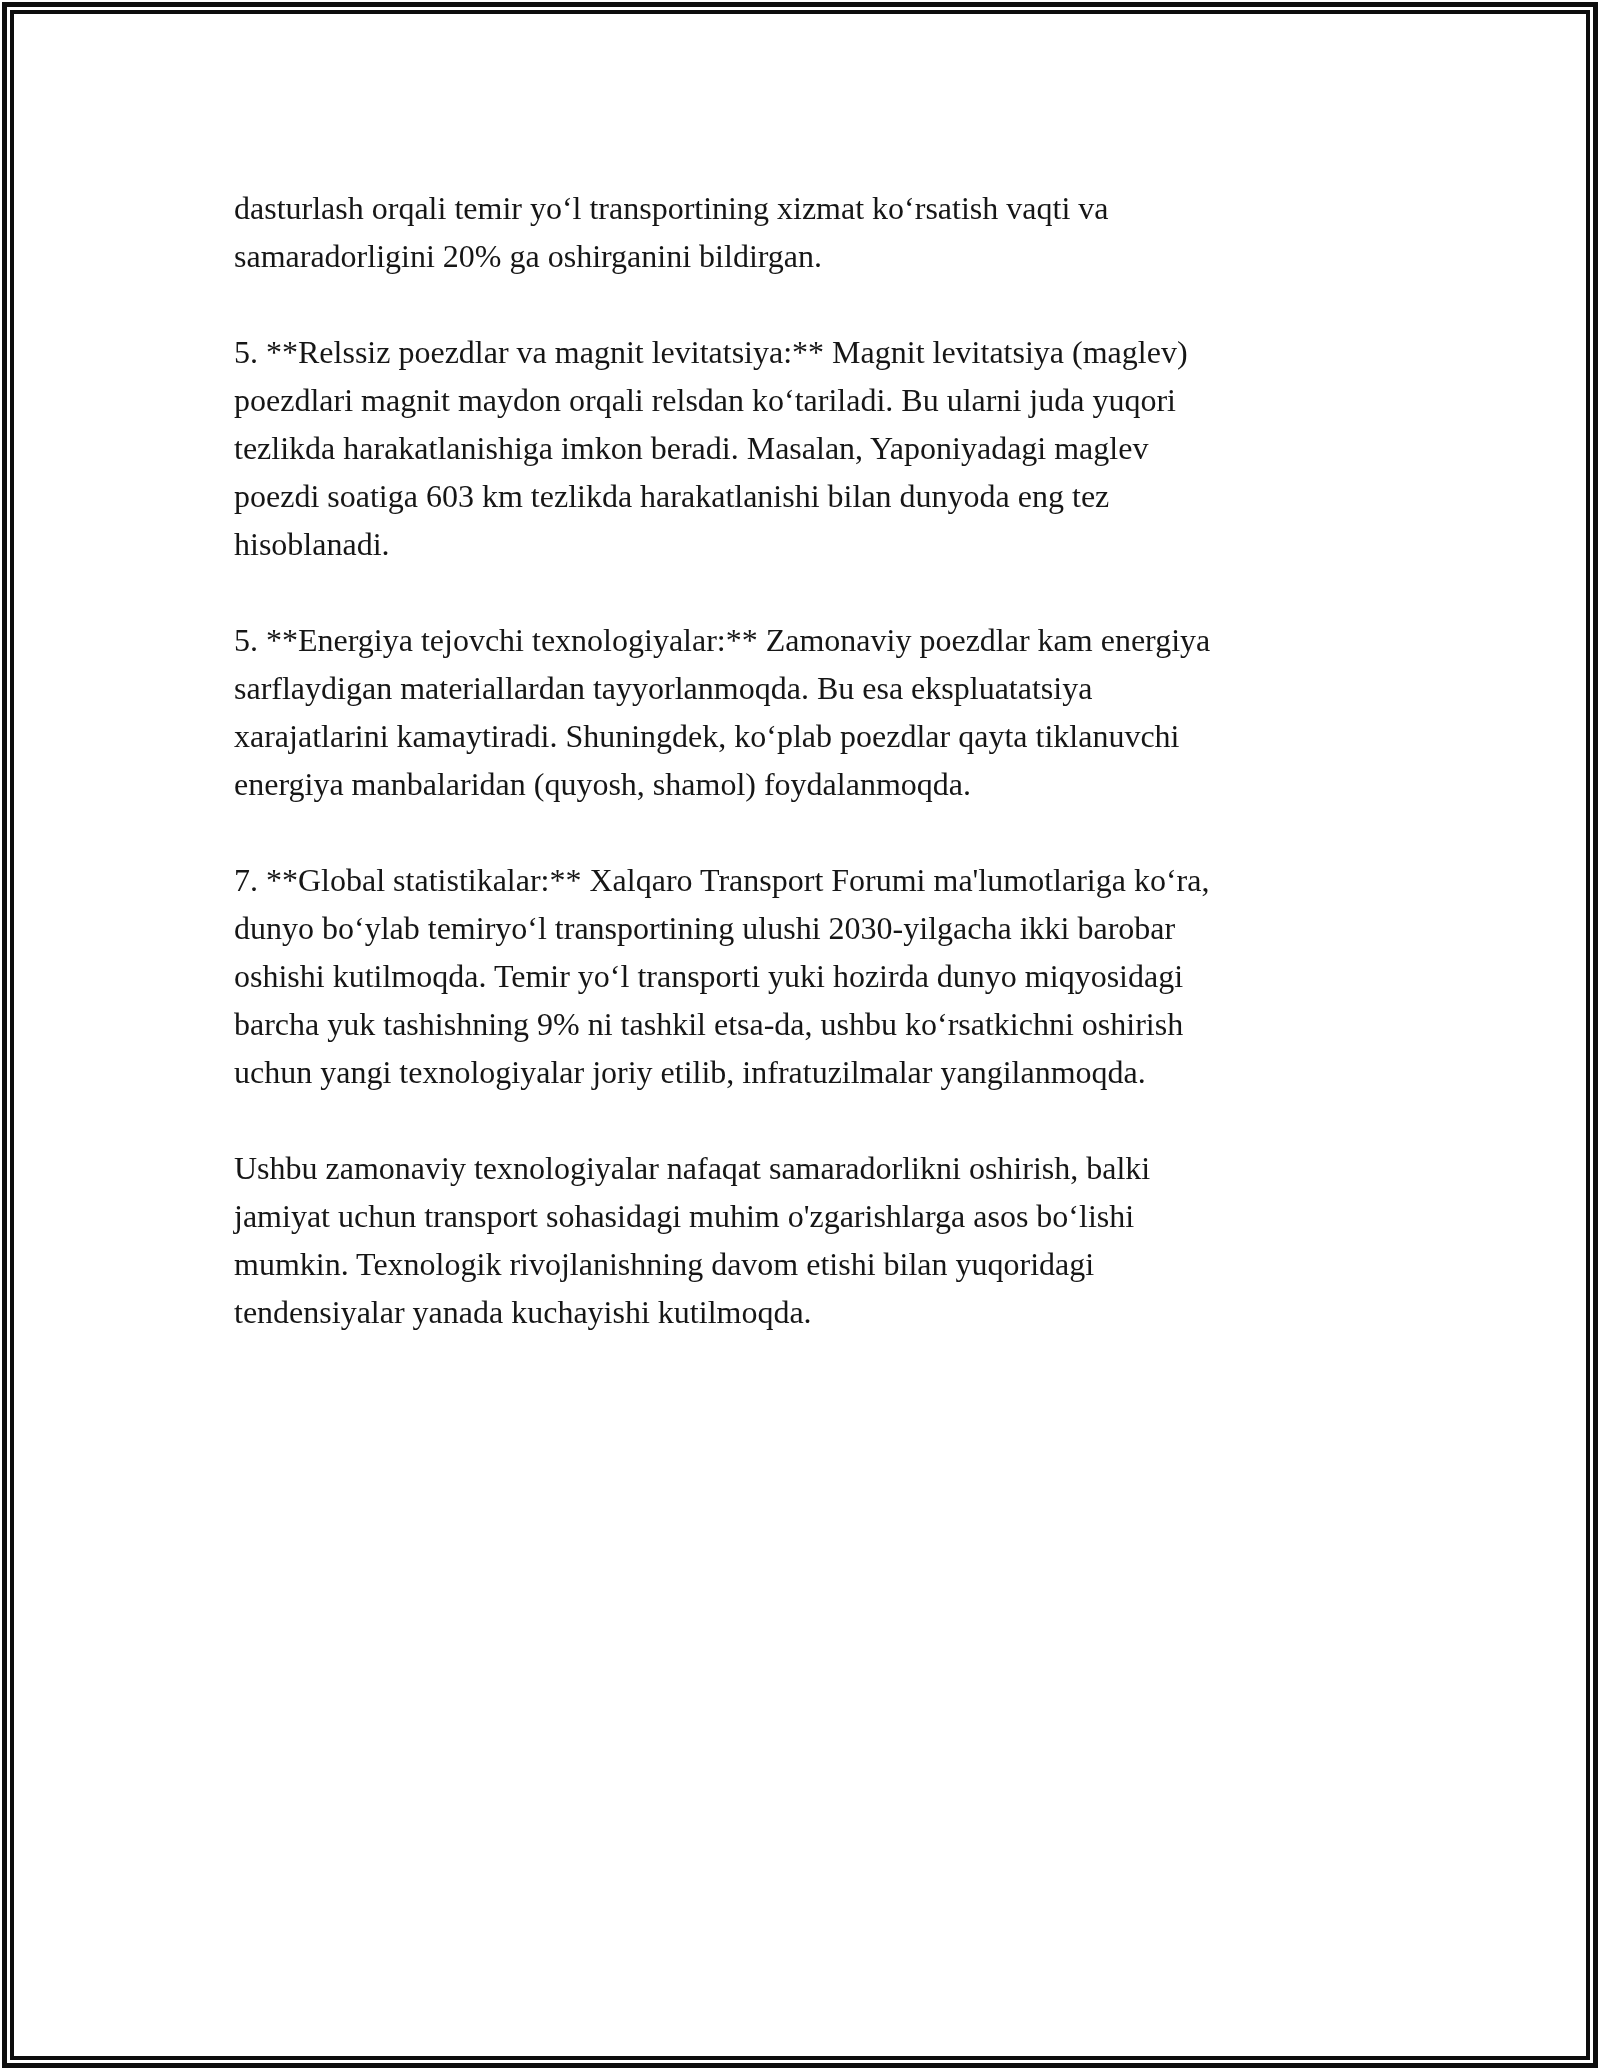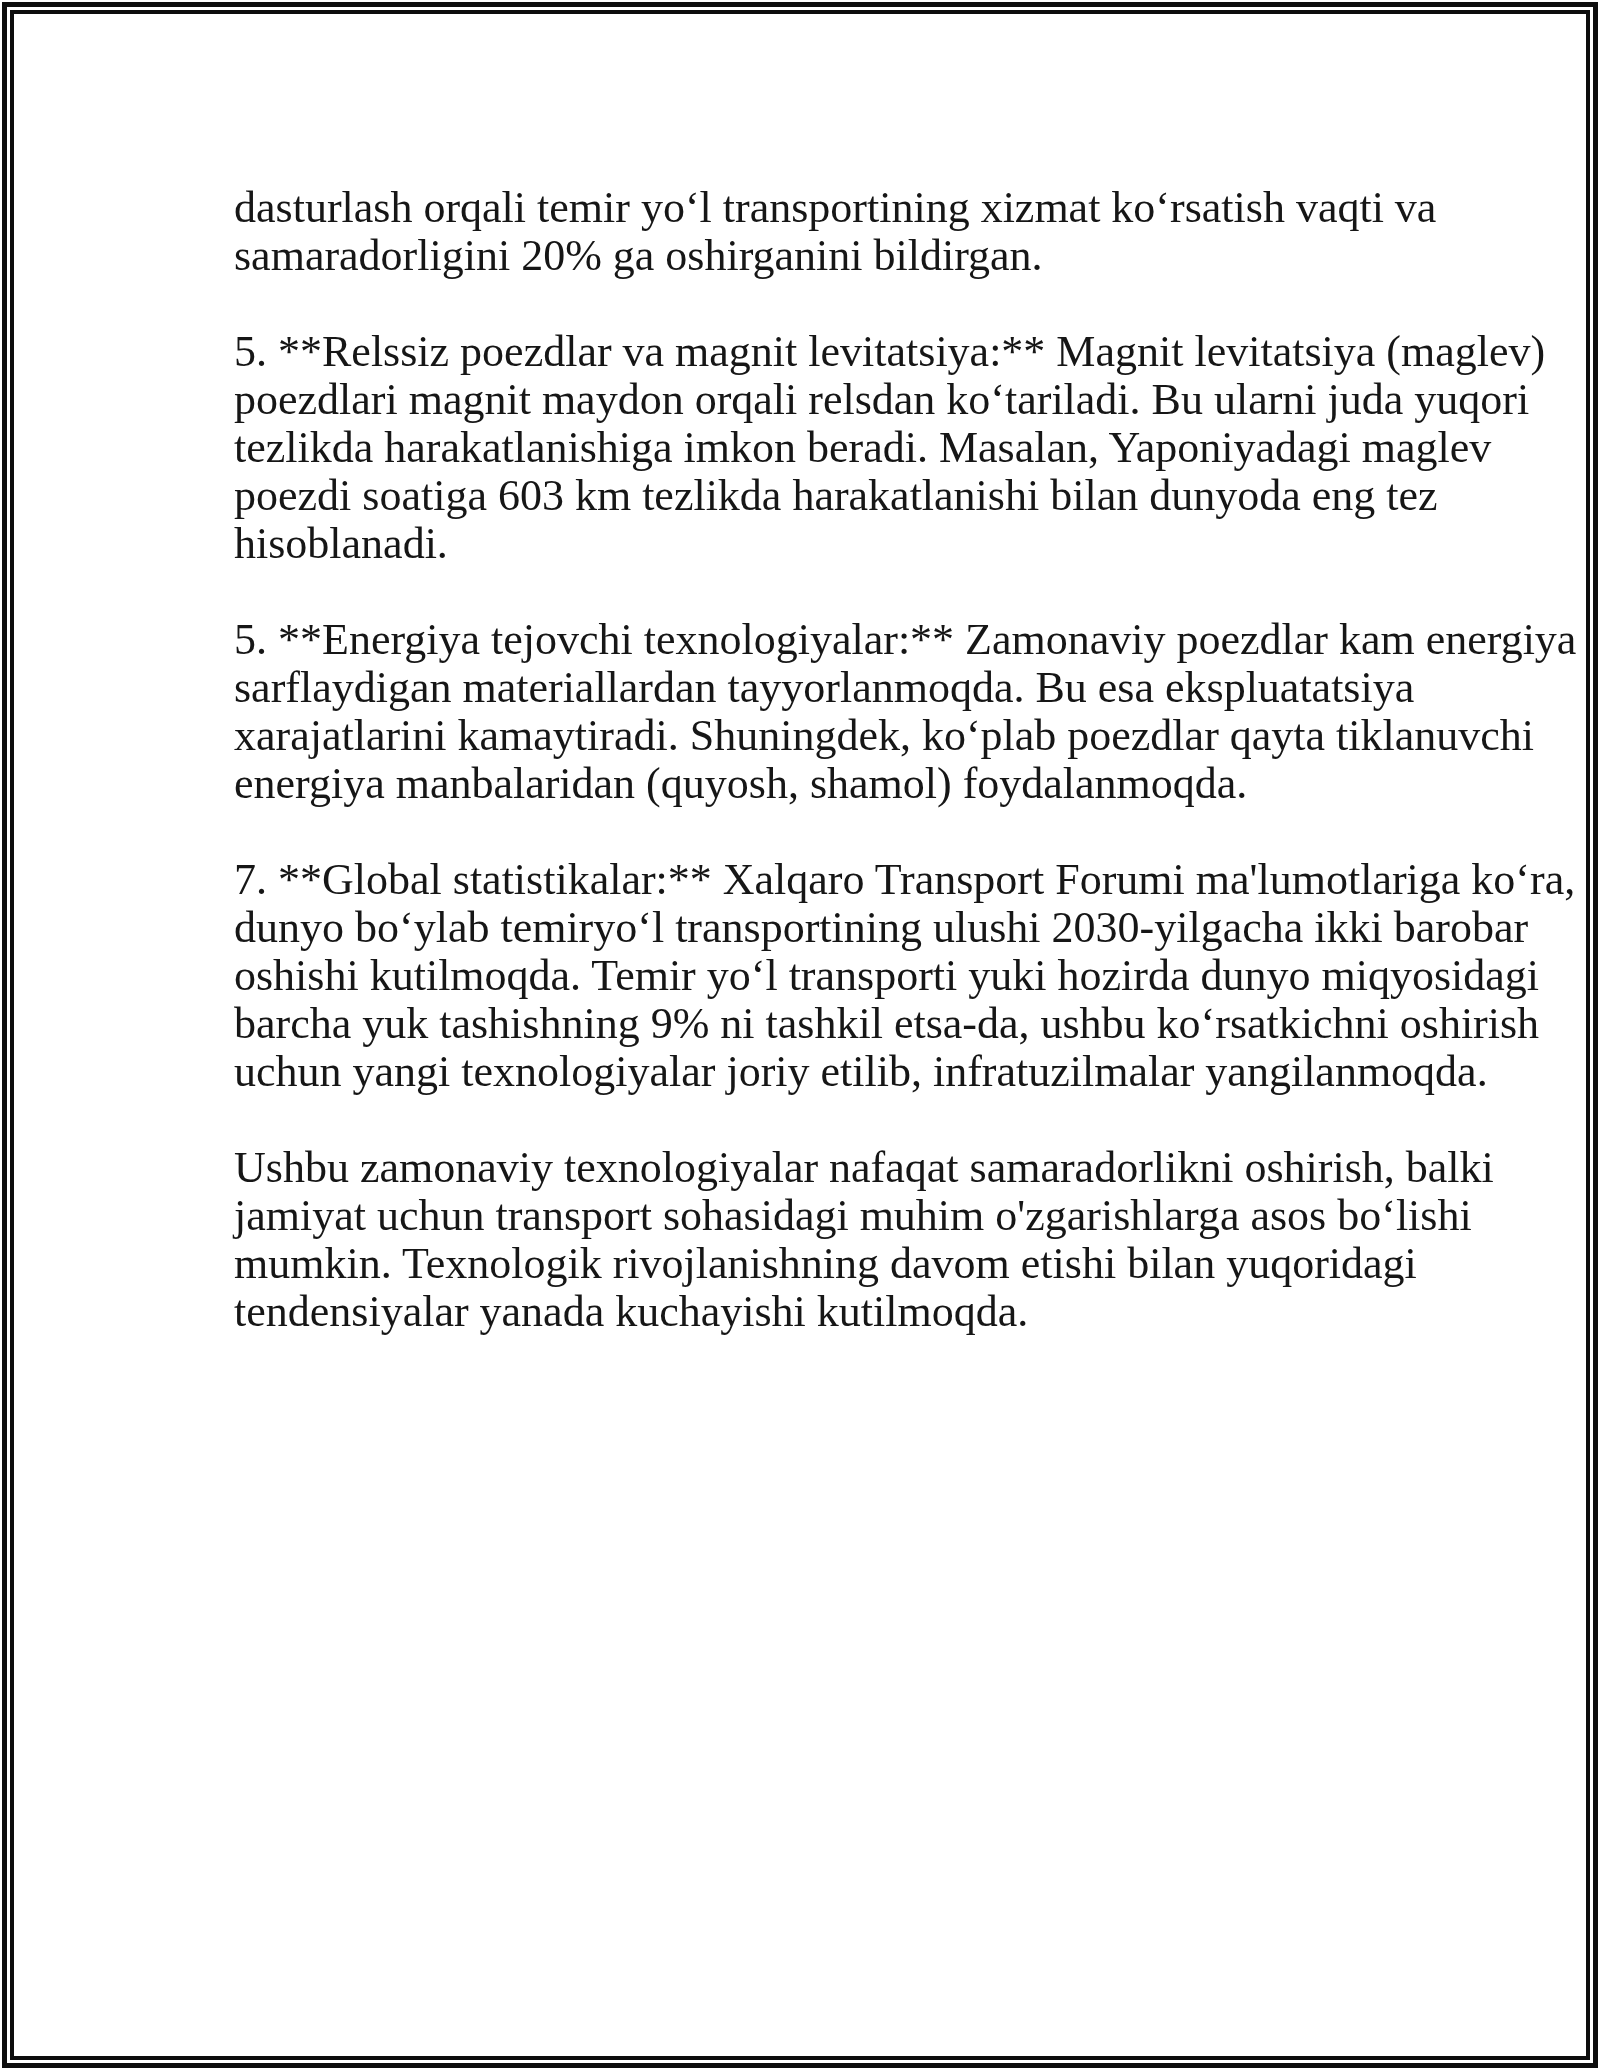--- a/index.html
+++ b/index.html
@@ -25,21 +25,21 @@
     inset: 10px;
     border: 4px solid #0d0d0d;
     pointer-events: none;
   }
   .text-block {
     position: absolute;
     left: 234px;
     top: 184px;
     width: 1200px;
     color: #161616;
-    font-size: 44px;
+    font-size: 32px;
     line-height: 48px;
   }
   .para {
     white-space: pre;
     margin: 0 0 48px 0;
   }
   .para:last-child {
     margin-bottom: 0;
   }
 </style>

